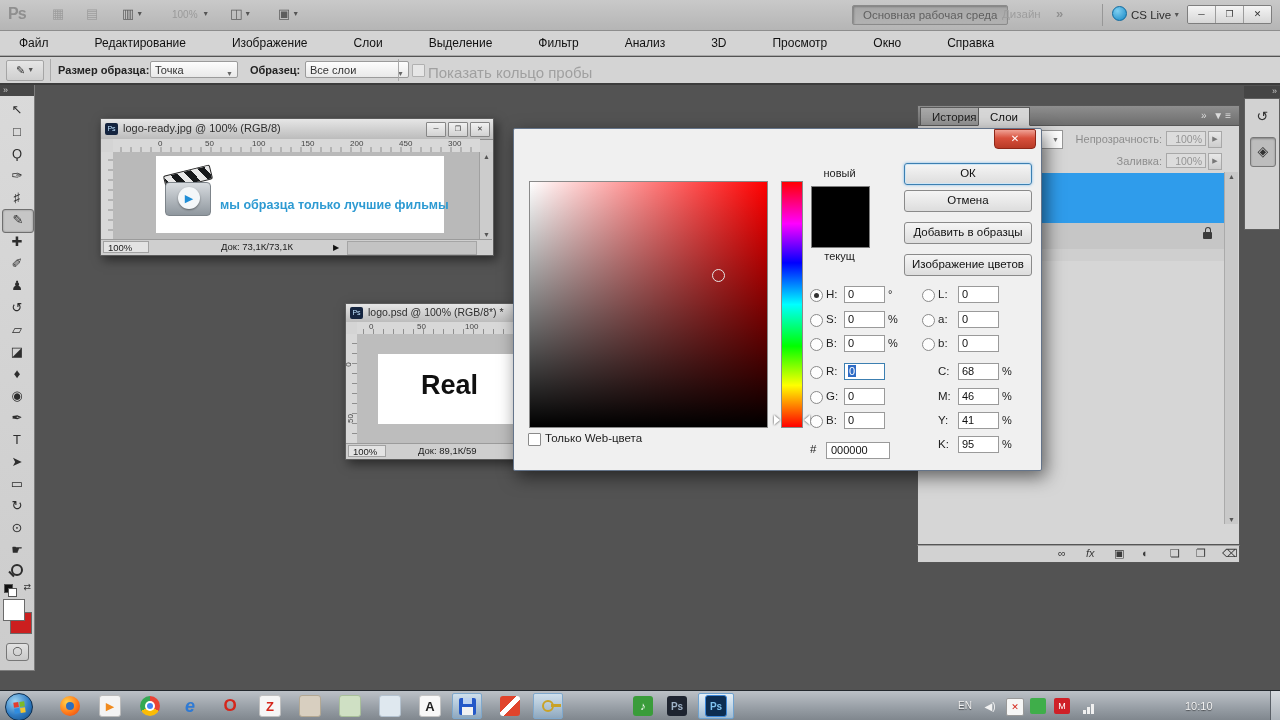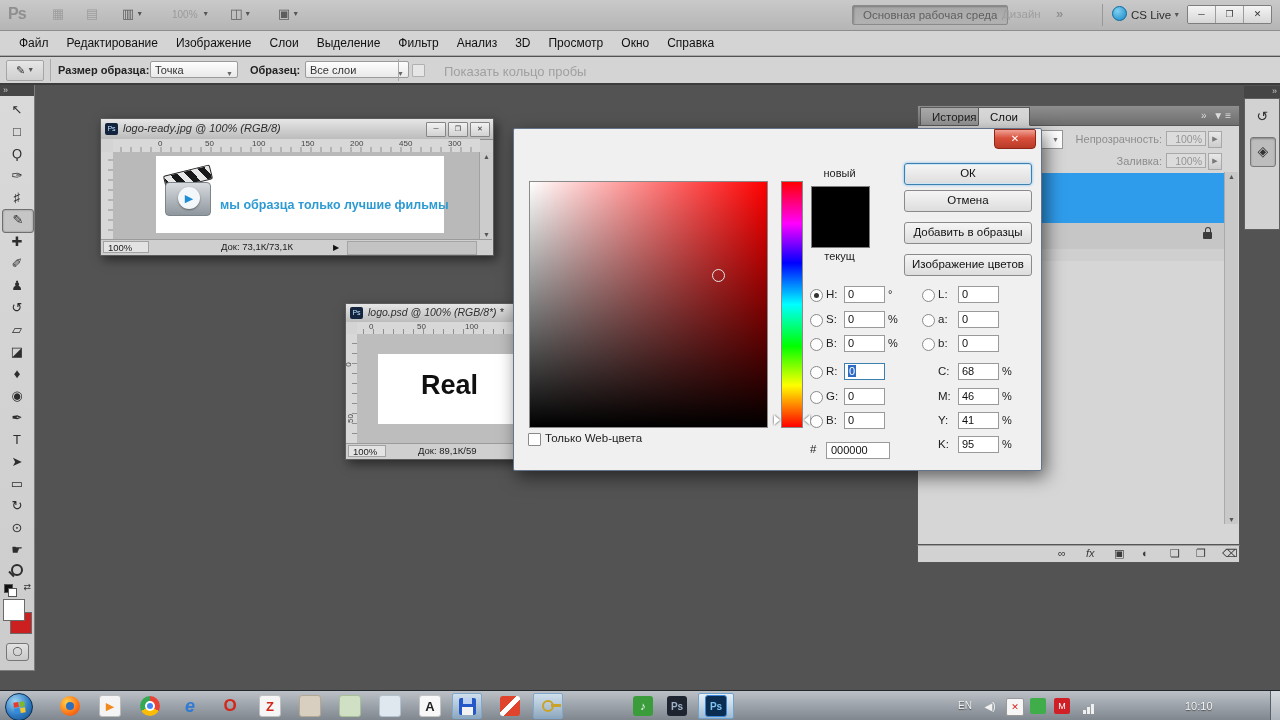--- a/index.html
+++ b/index.html
@@ -22,34 +22,34 @@
   #cslive{position:absolute;left:1112px;top:6px;height:18px;}
   #cslive .orb{display:inline-block;width:13px;height:13px;border-radius:50%;
     background:radial-gradient(circle at 35% 30%,#7fd0f2,#1787c4);vertical-align:-2px;border:1px solid #0d6aa0;}
   #cslive .cstxt{font-size:11.5px;color:#2c2c2c;margin-left:4px;}
   #winbtns{position:absolute;right:8px;top:5px;display:flex;border:1px solid #7e7e7e;border-radius:2px;overflow:hidden;}
   #winbtns .wb{width:27px;height:17px;line-height:16px;text-align:center;font-size:9px;color:#333;
     background:linear-gradient(#f4f4f4,#d7d7d7);border-left:1px solid #9c9c9c;}
   #winbtns .wb:first-child{border-left:none;}
   
   #menubar{position:absolute;left:0;top:31px;width:1280px;height:25px;background:#d4d4d4;
-    border-bottom:1px solid #a9a9a9;display:flex;align-items:center;padding-left:10px;box-sizing:border-box;}
+    border-bottom:1px solid #a9a9a9;display:flex;align-items:center;padding-left:10px;box-sizing:border-box;gap:28px;}
   .mi{padding:0 9px;font-size:12px;color:#111;}
   
   #optbar{position:absolute;left:0;top:57px;width:1280px;height:26px;background:#d4d4d4;border-bottom:1px solid #9a9a9a;}
   #tool-preset{position:absolute;left:6px;top:3px;width:36px;height:19px;border:1px solid #a5a5a5;border-radius:2px;
     background:linear-gradient(#e6e6e6,#cfcfcf);text-align:center;line-height:18px;font-size:11px;color:#333;}
   .osep{position:absolute;top:2px;width:1px;height:22px;background:#aaa;}
   .olabel{position:absolute;top:7px;font-size:11px;font-weight:bold;color:#222;}
   .oselect{position:absolute;top:4px;height:17px;background:linear-gradient(#fdfdfd,#e9e9e9);
     border:1px solid #9b9b9b;border-radius:2px;font-size:11px;color:#333;line-height:16px;padding:0 4px;box-sizing:border-box;}
   .oselect .sv{float:left;}
   .oselect .sd{float:right;font-size:7px;color:#666;margin-top:4px;}
   .cbx{position:absolute;width:11px;height:11px;border:1px solid #b0b0b0;background:#e6e6e6;border-radius:1px;}
-  .cbx-label{position:absolute;font-size:13px;color:#a0a0a0;margin-left:16px;}
+  .cbx-label{position:absolute;font-size:15px;color:#a0a0a0;}
   
   #toolpanel{position:absolute;left:0;top:85px;width:34px;height:585px;
     background:linear-gradient(#dadada,#cccccc);border-right:1px solid #7c7c7c;border-bottom:1px solid #7c7c7c;}
   #toolpanel .thead{height:11px;background:#474747;color:#c9c9c9;font-size:9px;line-height:10px;padding-left:3px;letter-spacing:-1px;}
   .tool{position:absolute;left:2px;width:30px;height:22px;text-align:center;line-height:22px;font-size:13px;color:#2d2d2d;}
   .tool.sel{background:#c6c6c6;border:1px solid #6f6f6f;border-radius:3px;box-shadow:inset 0 0 2px rgba(0,0,0,.35);line-height:20px;}
   .mag{position:relative;display:inline-block;width:8px;height:8px;border:2px solid #2d2d2d;border-radius:50%;}
   .mag::after{content:"";position:absolute;left:-5px;top:7px;width:7px;height:2px;background:#2d2d2d;transform:rotate(45deg);}
   #mini-colors{position:absolute;left:3px;top:497px;width:28px;height:13px;}
   #mini-colors .mfg{position:absolute;left:1px;top:2px;width:7px;height:7px;background:#111;border:1px solid #555;}
@@ -57,21 +57,21 @@
   #mini-colors .msw{position:absolute;right:0;top:0;font-size:9px;color:#333;}
   #swatch-bg{position:absolute;left:10px;top:527px;width:20px;height:20px;border:1px solid #6a6a6a;}
   #swatch-fg{position:absolute;left:3px;top:514px;width:20px;height:20px;border:1px solid #6a6a6a;}
   #quickmask{position:absolute;left:6px;top:558px;width:21px;height:16px;border:1px solid #777;border-radius:3px;
     background:linear-gradient(#e2e2e2,#c9c9c9);text-align:center;line-height:15px;font-size:9px;color:#444;}
   
   .docwin{position:absolute;background:#cfcfcf;border:1px solid #5c5c5c;box-shadow:3px 4px 10px rgba(0,0,0,.5);}
   .dtitle{position:relative;height:20px;background:linear-gradient(#e6e6e6,#bcbcbc);border-bottom:1px solid #8f8f8f;}
   .dbadge{position:absolute;left:4px;top:4px;width:13px;height:12px;background:#14243f;color:#bfe3ff;
     font-size:7px;line-height:12px;text-align:center;border-radius:2px;}
-  .dtext{position:absolute;left:22px;top:3px;font-size:11px;color:#2e2e2e;white-space:nowrap;font-style:italic;}
+  .dtext{position:absolute;left:22px;top:3px;font-size:11px;color:#2e2e2e;white-space:nowrap;}
   .dbtns{position:absolute;right:3px;top:3px;display:flex;gap:2px;}
   .dbtn{width:18px;height:13px;background:linear-gradient(#f1f1f1,#d2d2d2);border:1px solid #868686;
     font-size:7px;line-height:12px;text-align:center;color:#333;border-radius:1px;}
   .ruler-h{position:absolute;background:#d8d8d8;border-bottom:1px solid #9a9a9a;
     background-image:repeating-linear-gradient(to right,transparent 0,transparent 9px,#8f8f8f 9px,#8f8f8f 10px);
     background-size:10px 5px;background-position:bottom;background-repeat:repeat-x;}
   .ruler-v{position:absolute;background:#d8d8d8;border-right:1px solid #9a9a9a;
     background-image:repeating-linear-gradient(to bottom,transparent 0,transparent 9px,#8f8f8f 9px,#8f8f8f 10px);
     background-size:5px 10px;background-position:right;background-repeat:repeat-y;}
   .rcorner{position:absolute;background:#d4d4d4;border-right:1px solid #9a9a9a;border-bottom:1px solid #9a9a9a;}

